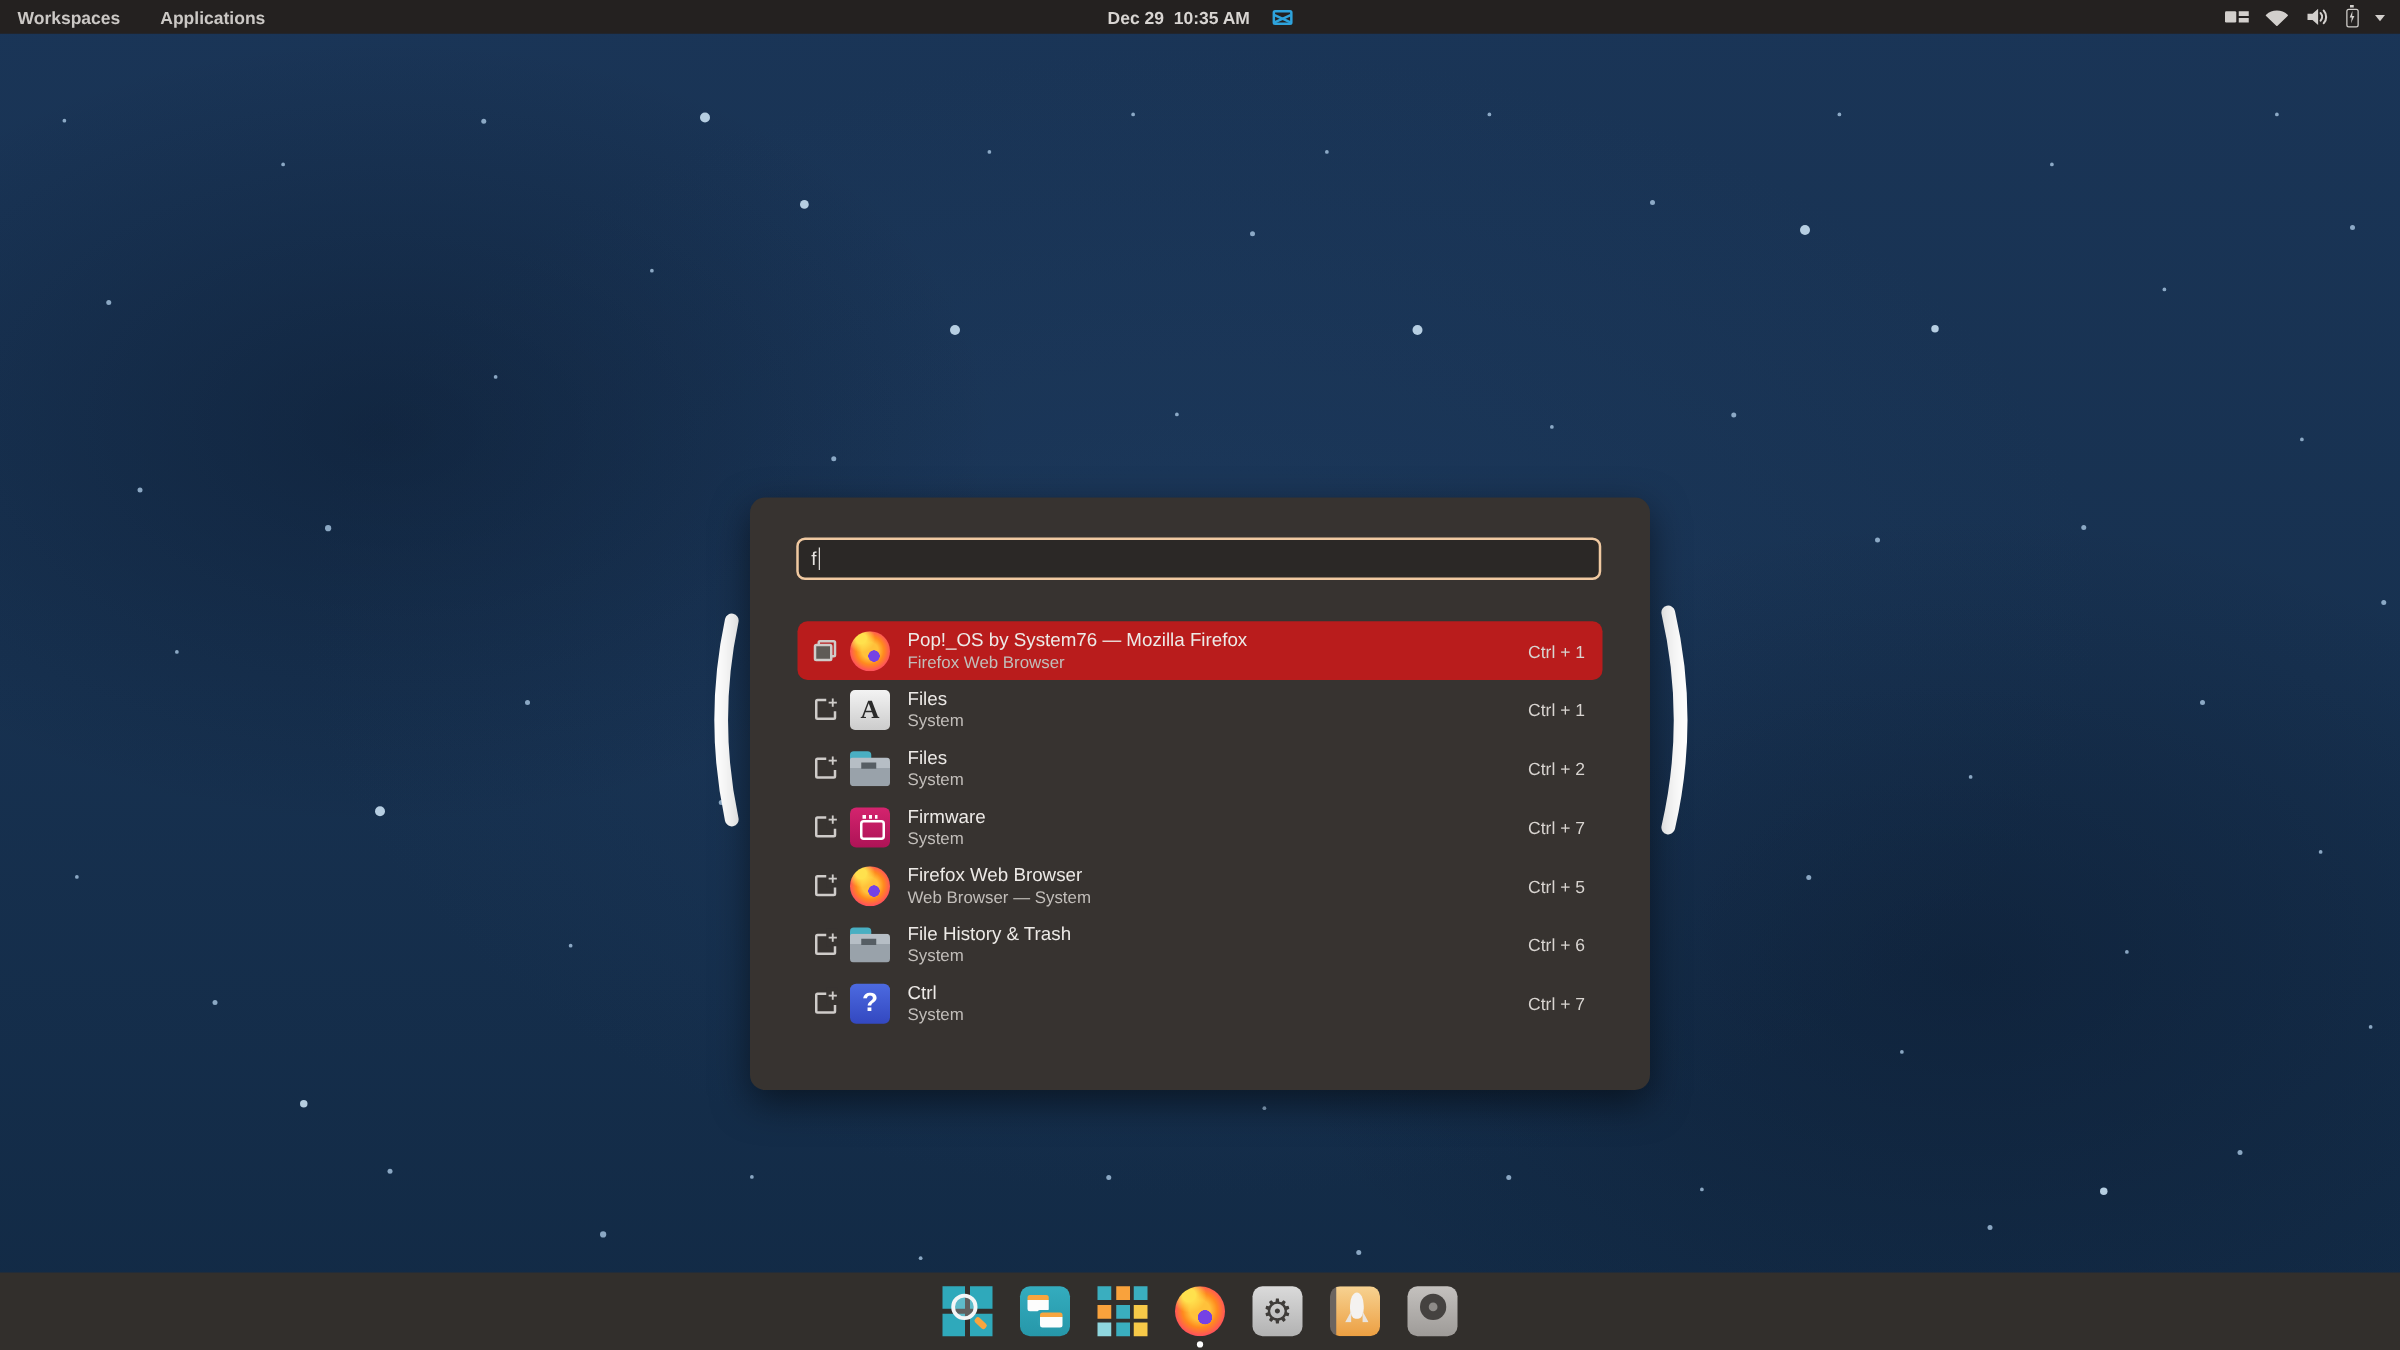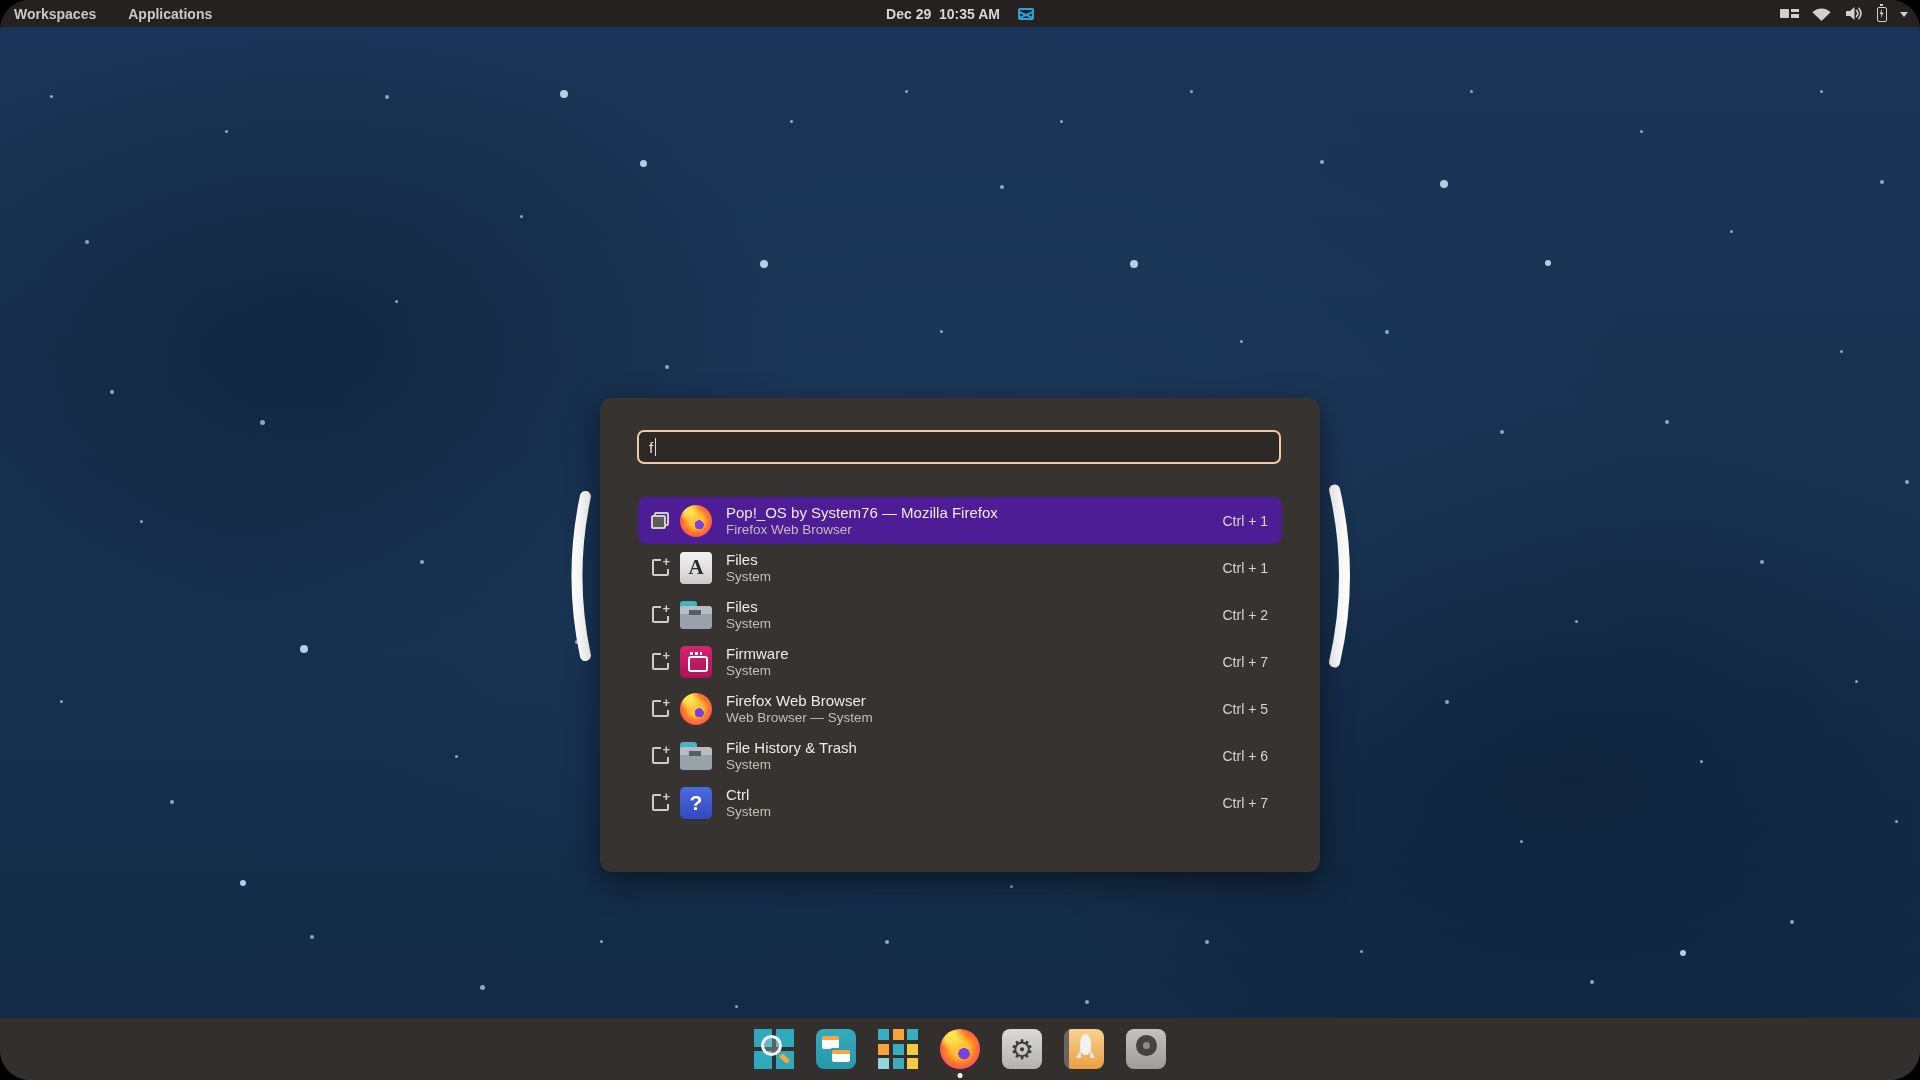--- a/index.html
+++ b/index.html
@@ -1,18 +1,18 @@
 <!DOCTYPE html>
 <html><head>
 <meta charset="utf-8">
 <style>
   * { margin:0; padding:0; box-sizing:border-box; }
   html,body { width:1920px; height:1080px; overflow:hidden; background:#000; }
   body { font-family:"Liberation Sans", sans-serif; }
-  #screen { position:relative; width:1920px; height:1080px; overflow:hidden;border-radius:30px; }
+  #screen { position:relative; width:1920px; height:1080px; overflow:hidden; }
 
   
   #wallpaper { position:absolute; inset:0;
     background:
       radial-gradient(ellipse 700px 450px at 16% 32%, rgba(8,20,38,.40), transparent 70%),
       radial-gradient(ellipse 800px 520px at 82% 72%, rgba(8,20,38,.38), transparent 70%),
       radial-gradient(ellipse 1000px 640px at 50% 46%, rgba(32,62,100,.45), transparent 72%),
       linear-gradient(180deg,#1A3557 0%, #173150 50%, #122A45 100%);
   }
   .star { position:absolute; border-radius:50%; }
@@ -48,21 +48,21 @@
   #launcher { position:absolute; left:600px; top:398px; width:720px; height:474px;
     background:#373330; border-radius:12px; box-shadow:0 10px 30px rgba(0,0,0,.5);
     padding:32px 38px 0 38px; z-index:20; }
   #search-box { width:644px; height:34px; background:#2B2826; border:2px solid #F0C9A1;
     border-radius:7px; display:flex; align-items:center; padding:0 10px; margin-left:-1px; }
   #search-text { font-size:15px; color:#E8E5E2; position:relative; }
   #search-text::after { content:""; position:absolute; right:-3px; top:-1px; width:1.5px; height:18px; background:#DEDBD8; }
   #results { margin-top:33px; }
   .row { width:644px; height:47px; display:flex; align-items:center; border-radius:8px;
     padding:0 14px 0 12px; }
-  .row.selected { background:#4c1d95; }
+  .row.selected { background:#b91c1c; }
   .texts { display:flex; flex-direction:column; justify-content:center; gap:1px; min-width:0; }
   .title { font-size:15px; color:#EDEAE7; line-height:17px; white-space:nowrap; }
   .subtitle { font-size:13.5px; color:#C2BEBA; line-height:15px; white-space:nowrap; }
   .shortcut { margin-left:auto; font-size:14px; color:#D8D4D0; white-space:nowrap; }
 
   
   .act { position:relative; width:20px; height:20px; margin-right:10px; flex:none; }
   .act-switch::before { content:""; position:absolute; right:1px; top:1px; width:11px; height:10px;
     border:2px solid #CFCCC9; border-radius:2px; }
   .act-switch::after { content:""; position:absolute; left:1px; bottom:2px; width:11px; height:10px;

